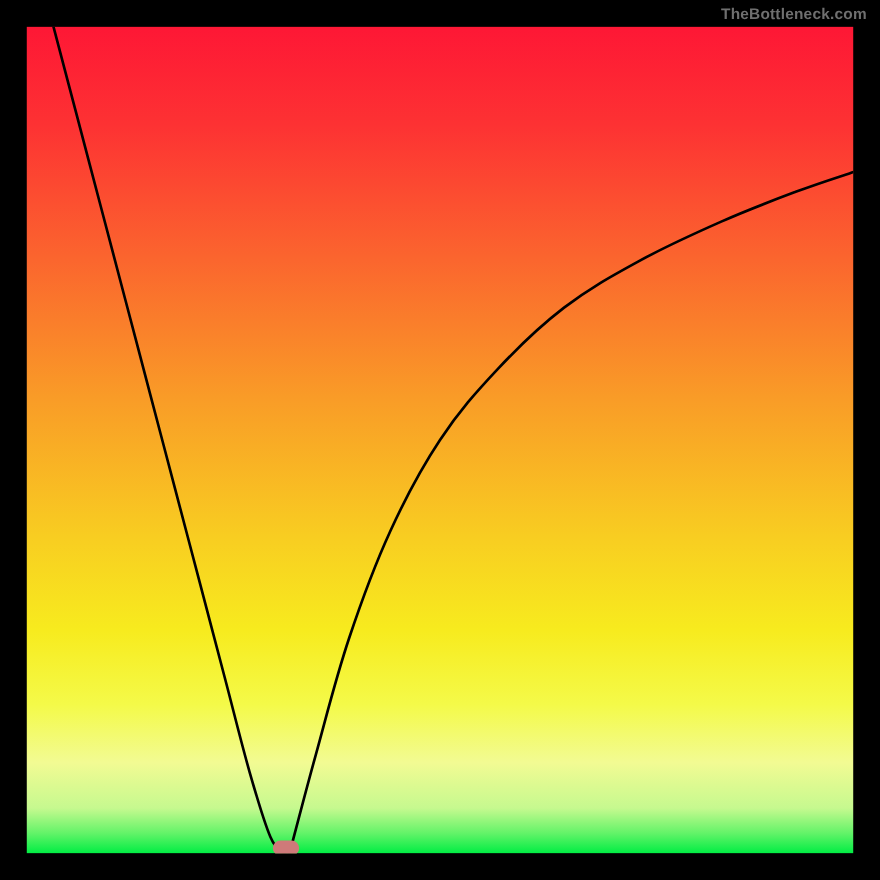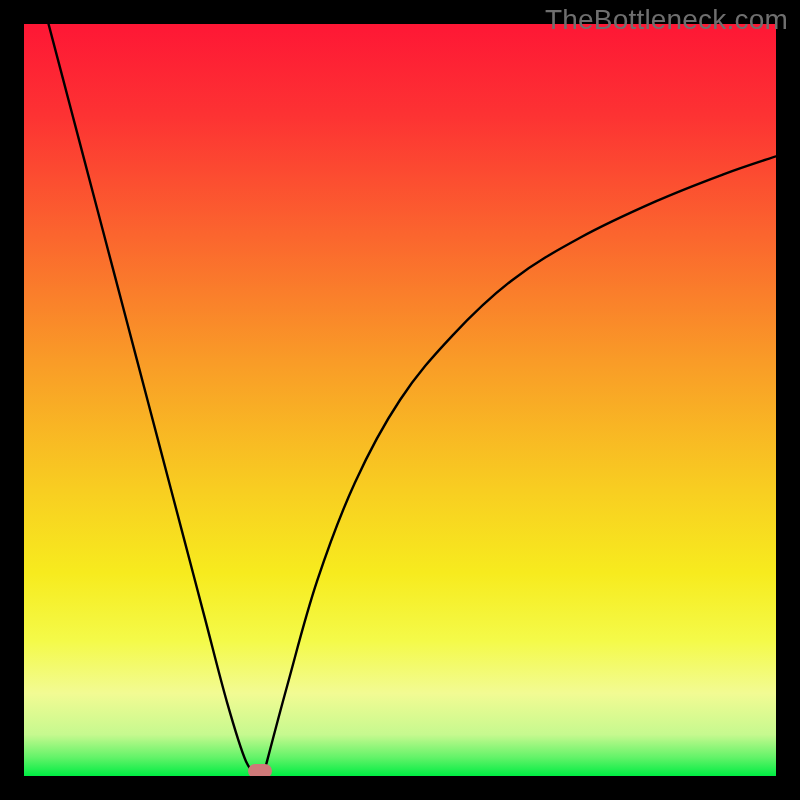--- a/index.html
+++ b/index.html
@@ -31,22 +31,22 @@
     left: 0;
     top: 0;
     width: 100%;
     height: 100%;
   }
   .watermark {
     position: absolute;
     top: 4px;
     right: 12px;
     color: #6f6f6f;
-    font-size: 28px;
-    font-weight: 400;
+    font-size: 14px;
+    font-weight: 700;
     letter-spacing: 0.2px;
     z-index: 5;
   }
   .marker {
     position: absolute;
     width: 24px;
     height: 14px;
     background: #cf7a79;
     border-radius: 8px;
     transform: translate(-50%, -50%);

